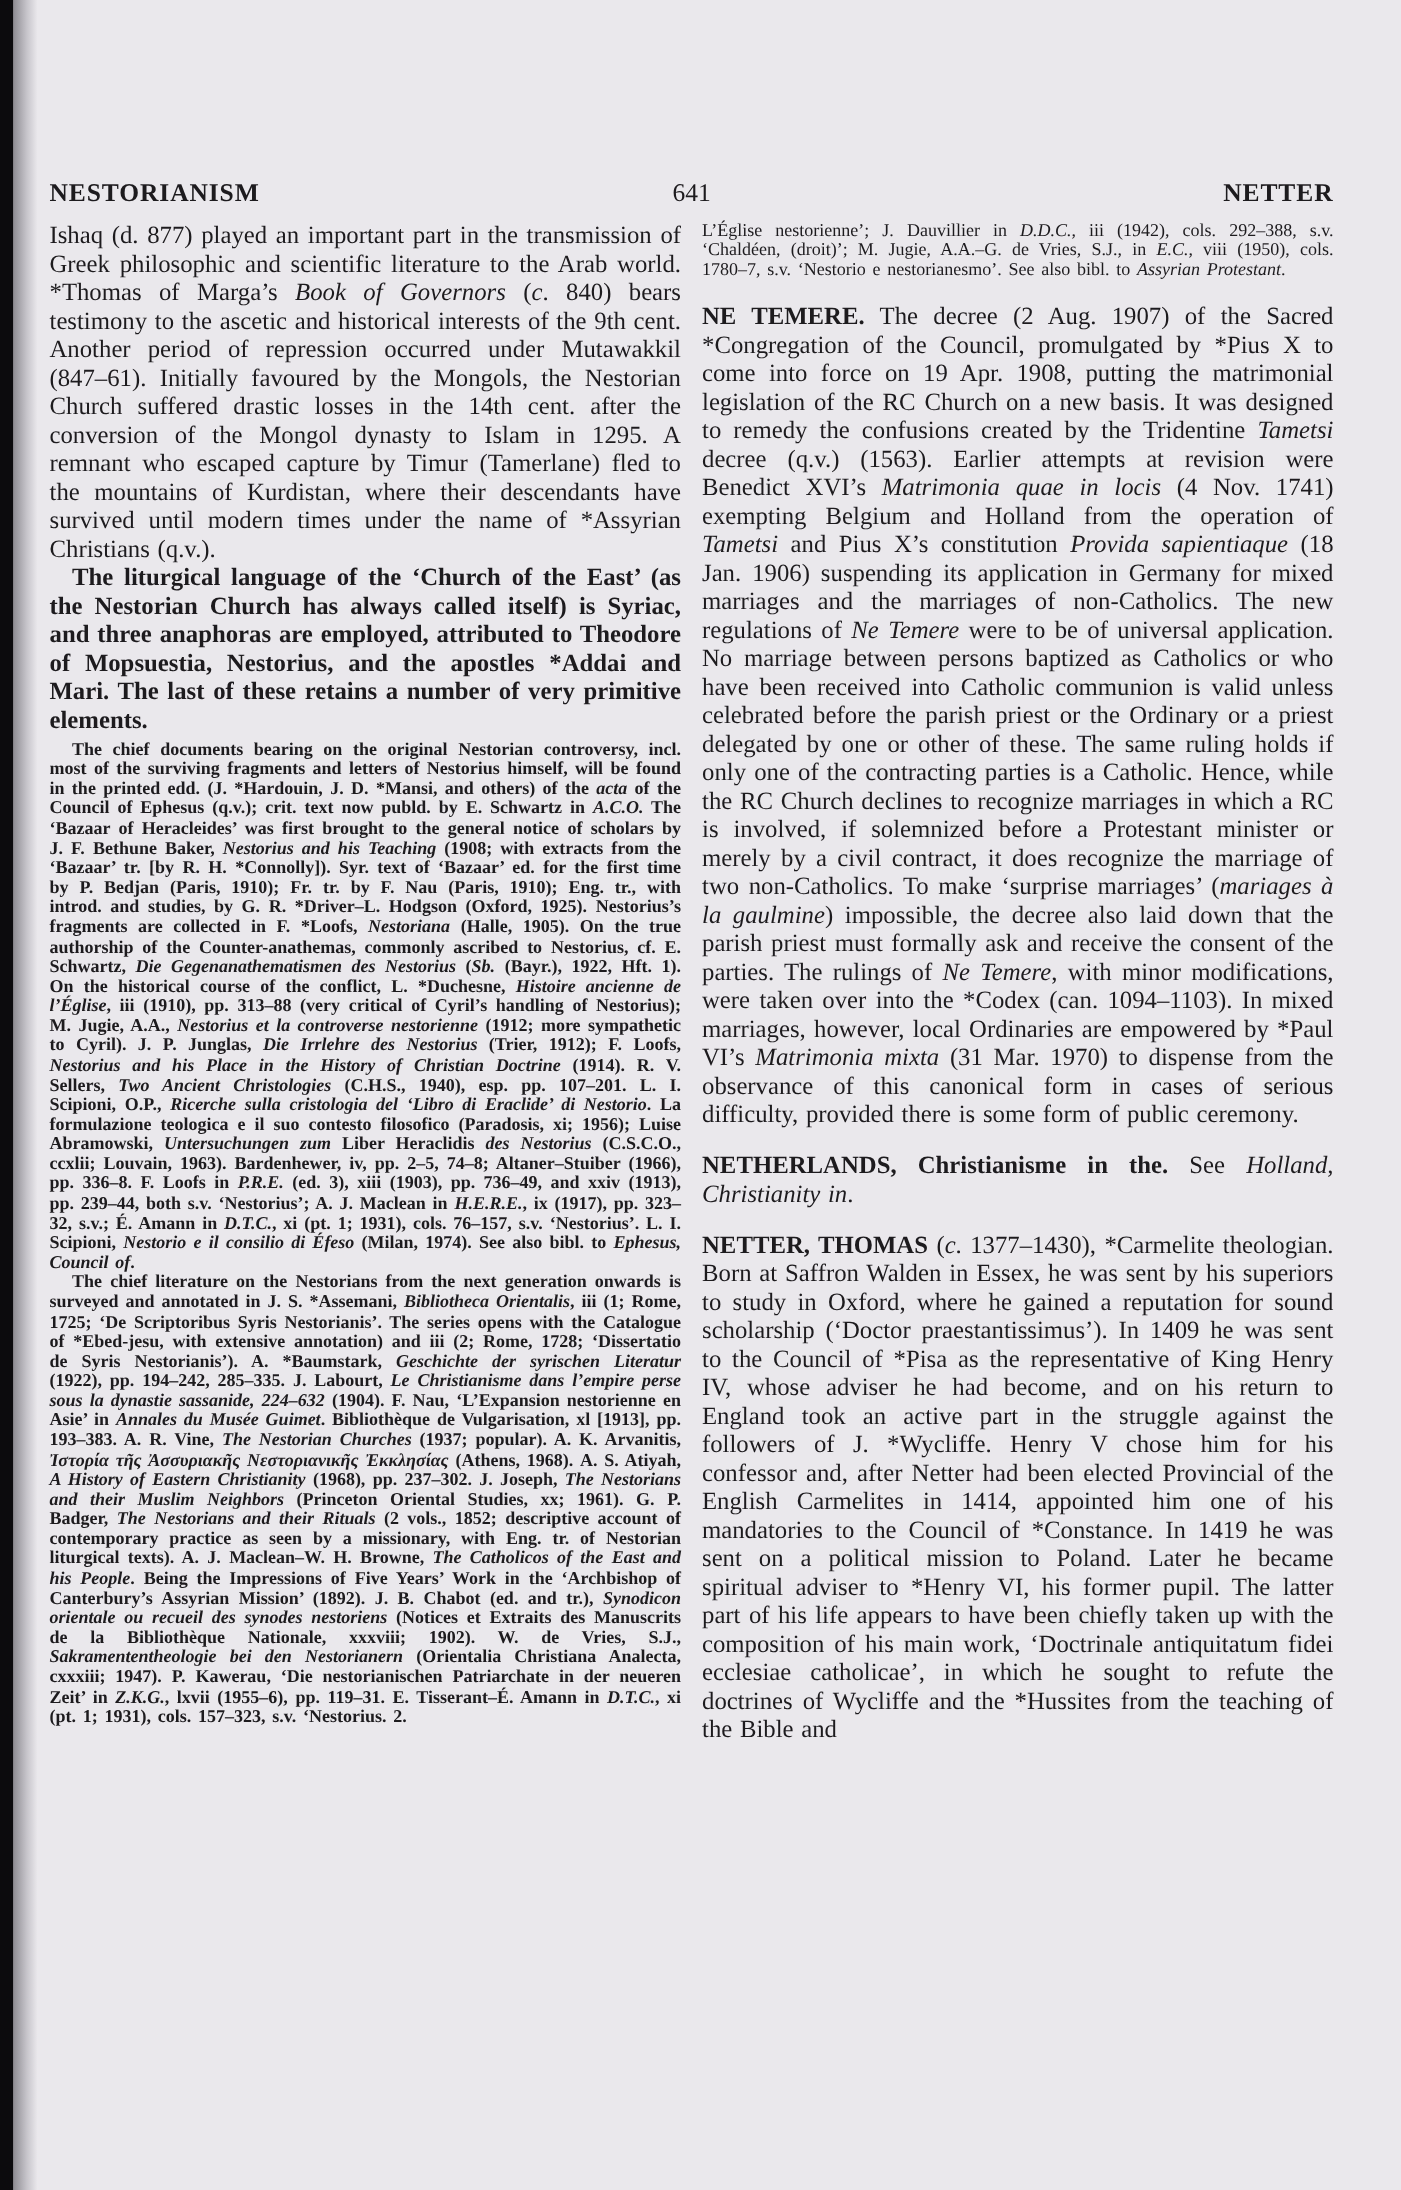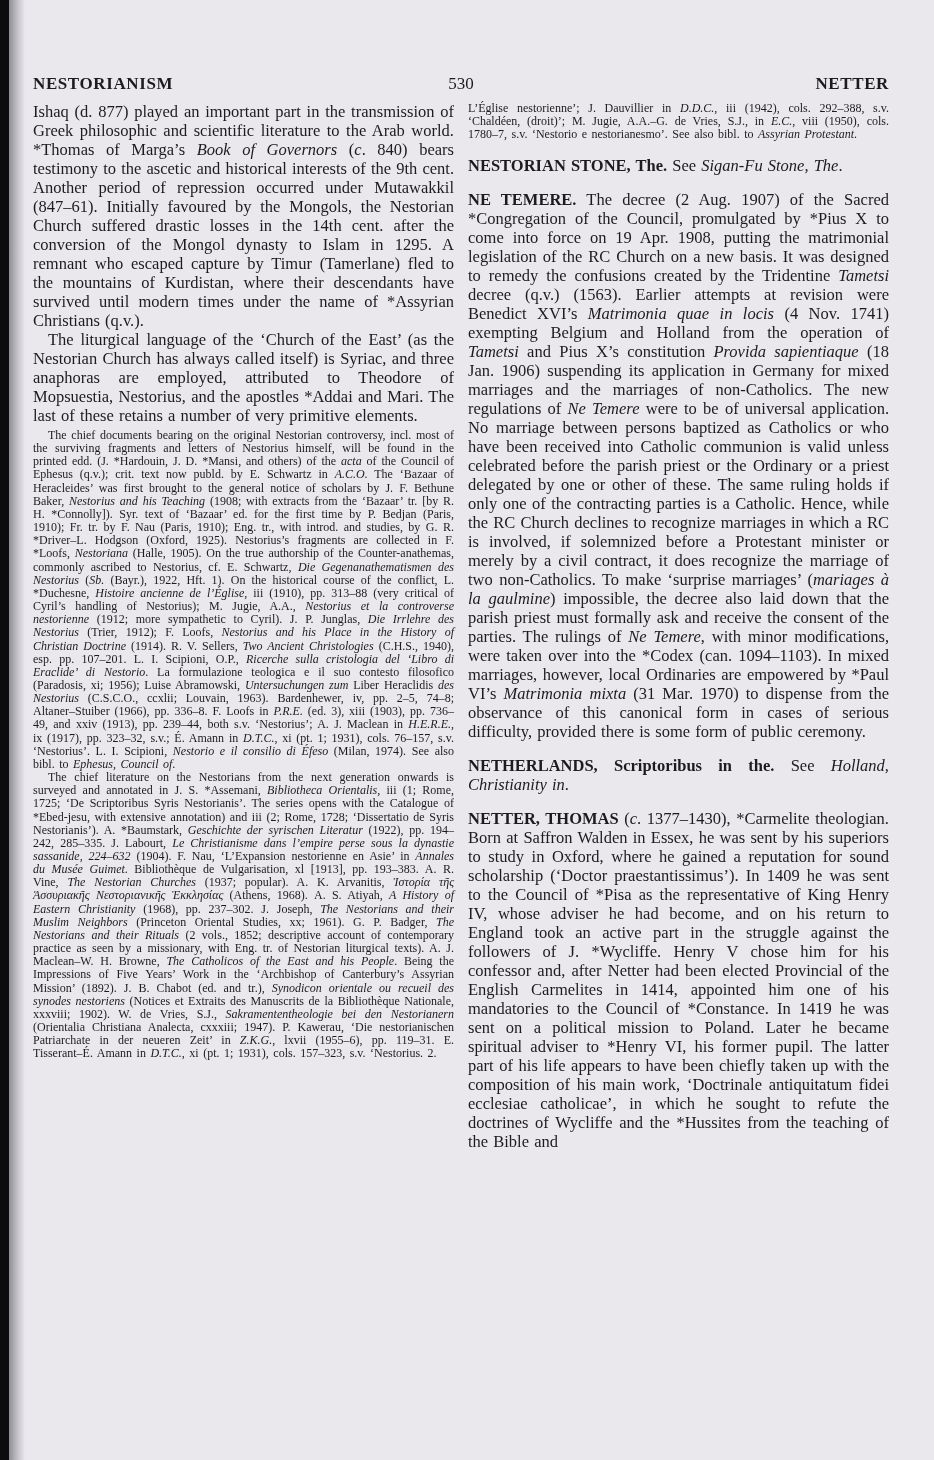--- a/index.html
+++ b/index.html
@@ -30,21 +30,21 @@
   }
   .running-head {
     display: flex;
     align-items: flex-end;
     font-size: 17px;
     line-height: 19px;
     gap: 28px;
   }
   .running-head .rh-left  { flex: 1; text-align: left;  font-weight: bold; letter-spacing: 0.6px; }
   .running-head .rh-page  { width: 60px; text-align: center; font-weight: normal; }
-  .running-head .rh-right { flex: 1; text-align: right; font-weight: bold; letter-spacing: 0.6px; }
+  .running-head .rh-right { flex: 1; text-align: right; font-weight: bold; letter-spacing: 0.6px; margin-top: 45px; }
   .cols {
     display: flex;
     gap: 14px;
     margin-top: 9px;
     justify-content: center;
   }
   .col {
     width: 421px;
     text-align: justify;
   }
@@ -52,54 +52,53 @@
   p.body {
     font-size: 16.5px;
     line-height: 19px;
     word-spacing: 1px;
   }
   p.small {
     font-size: 12px;
     line-height: 13.15px;
     word-spacing: 1.5px;
   }
-  .indent { text-indent: 15px; }
+  .indent { text-indent: 15px; font-weight: bold; }
   .gap-sm    { margin-top: 4px; }
   .gap-entry { margin-top: 15px; }
   .gap-note  { margin-top: 6px; }
   .it { font-style: italic; }
   .bd { font-weight: bold; }
 </style>
 </head>
 <body>
 
 <div class="scan-page">
   <div class="edge-black"></div>
   <div class="edge-shadow"></div>
 
   <div class="content">
 
     <div class="running-head">
       <span class="rh-left">NESTORIANISM</span>
-      <span class="rh-page">530</span>
+      <span class="rh-page">641</span>
       <span class="rh-right">NETTER</span>
     </div>
 
     <div class="cols">
 
       <div class="col">
         <p class="body"><span>Ishaq (d. 877) played an important part in the transmission of Greek philosophic and scientific literature to the Arab world. *Thomas of Marga’s </span><span class="it">Book of Governors</span><span> (</span><span class="it">c</span><span>. 840) bears testimony to the ascetic and historical interests of the 9th cent. Another period of repression occurred under Mutawakkil (847–61). Initially favoured by the Mongols, the Nestorian Church suffered drastic losses in the 14th cent. after the conversion of the Mongol dynasty to Islam in 1295. A remnant who escaped capture by Timur (Tamerlane) fled to the mountains of Kurdistan, where their descendants have survived until modern times under the name of *Assyrian Christians (q.v.).</span></p>
         <p class="body indent"><span>The liturgical language of the ‘Church of the East’ (as the Nestorian Church has always called itself) is Syriac, and three anaphoras are employed, attributed to Theodore of Mopsuestia, Nestorius, and the apostles *Addai and Mari. The last of these retains a number of very primitive elements.</span></p>
         <p class="small indent gap-sm"><span>The chief documents bearing on the original Nestorian controversy, incl. most of the surviving fragments and letters of Nestorius himself, will be found in the printed edd. (J. *Hardouin, J. D. *Mansi, and others) of the </span><span class="it">acta</span><span> of the Council of Ephesus (q.v.); crit. text now publd. by E. Schwartz in </span><span class="it">A.C.O.</span><span> The ‘Bazaar of Heracleides’ was first brought to the general notice of scholars by J. F. Bethune Baker, </span><span class="it">Nestorius and his Teaching</span><span> (1908; with extracts from the ‘Bazaar’ tr. [by R. H. *Connolly]). Syr. text of ‘Bazaar’ ed. for the first time by P. Bedjan (Paris, 1910); Fr. tr. by F. Nau (Paris, 1910); Eng. tr., with introd. and studies, by G. R. *Driver–L. Hodgson (Oxford, 1925). Nestorius’s fragments are collected in F. *Loofs, </span><span class="it">Nestoriana</span><span> (Halle, 1905). On the true authorship of the Counter-anathemas, commonly ascribed to Nestorius, cf. E. Schwartz, </span><span class="it">Die Gegenanathematismen des Nestorius</span><span> (</span><span class="it">Sb.</span><span> (Bayr.), 1922, Hft. 1). On the historical course of the conflict, L. *Duchesne, </span><span class="it">Histoire ancienne de l’Église</span><span>, iii (1910), pp. 313–88 (very critical of Cyril’s handling of Nestorius); M. Jugie, A.A., </span><span class="it">Nestorius et la controverse nestorienne</span><span> (1912; more sympathetic to Cyril). J. P. Junglas, </span><span class="it">Die Irrlehre des Nestorius</span><span> (Trier, 1912); F. Loofs, </span><span class="it">Nestorius and his Place in the History of Christian Doctrine</span><span> (1914). R. V. Sellers, </span><span class="it">Two Ancient Christologies</span><span> (C.H.S., 1940), esp. pp. 107–201. L. I. Scipioni, O.P., </span><span class="it">Ricerche sulla cristologia del ‘Libro di Eraclide’ di Nestorio</span><span>. La formulazione teologica e il suo contesto filosofico (Paradosis, xi; 1956); Luise Abramowski, </span><span class="it">Untersuchungen zum</span><span> Liber Heraclidis </span><span class="it">des Nestorius</span><span> (C.S.C.O., ccxlii; Louvain, 1963). Bardenhewer, iv, pp. 2–5, 74–8; Altaner–Stuiber (1966), pp. 336–8. F. Loofs in </span><span class="it">P.R.E.</span><span> (ed. 3), xiii (1903), pp. 736–49, and xxiv (1913), pp. 239–44, both s.v. ‘Nestorius’; A. J. Maclean in </span><span class="it">H.E.R.E.</span><span>, ix (1917), pp. 323–32, s.v.; É. Amann in </span><span class="it">D.T.C.</span><span>, xi (pt. 1; 1931), cols. 76–157, s.v. ‘Nestorius’. L. I. Scipioni, </span><span class="it">Nestorio e il consilio di Éfeso</span><span> (Milan, 1974). See also bibl. to </span><span class="it">Ephesus, Council of</span><span>.</span></p>
         <p class="small indent"><span>The chief literature on the Nestorians from the next generation onwards is surveyed and annotated in J. S. *Assemani, </span><span class="it">Bibliotheca Orientalis</span><span>, iii (1; Rome, 1725; ‘De Scriptoribus Syris Nestorianis’. The series opens with the Catalogue of *Ebed-jesu, with extensive annotation) and iii (2; Rome, 1728; ‘Dissertatio de Syris Nestorianis’). A. *Baumstark, </span><span class="it">Geschichte der syrischen Literatur</span><span> (1922), pp. 194–242, 285–335. J. Labourt, </span><span class="it">Le Christianisme dans l’empire perse sous la dynastie sassanide, 224–632</span><span> (1904). F. Nau, ‘L’Expansion nestorienne en Asie’ in </span><span class="it">Annales du Musée Guimet</span><span>. Bibliothèque de Vulgarisation, xl [1913], pp. 193–383. A. R. Vine, </span><span class="it">The Nestorian Churches</span><span> (1937; popular). A. K. Arvanitis, </span><span class="it">Ἰστορία τῆς Ἀσσυριακῆς Νεστοριανικῆς Ἐκκλησίας</span><span> (Athens, 1968). A. S. Atiyah, </span><span class="it">A History of Eastern Christianity</span><span> (1968), pp. 237–302. J. Joseph, </span><span class="it">The Nestorians and their Muslim Neighbors</span><span> (Princeton Oriental Studies, xx; 1961). G. P. Badger, </span><span class="it">The Nestorians and their Rituals</span><span> (2 vols., 1852; descriptive account of contemporary practice as seen by a missionary, with Eng. tr. of Nestorian liturgical texts). A. J. Maclean–W. H. Browne, </span><span class="it">The Catholicos of the East and his People</span><span>. Being the Impressions of Five Years’ Work in the ‘Archbishop of Canterbury’s Assyrian Mission’ (1892). J. B. Chabot (ed. and tr.), </span><span class="it">Synodicon orientale ou recueil des synodes nestoriens</span><span> (Notices et Extraits des Manuscrits de la Bibliothèque Nationale, xxxviii; 1902). W. de Vries, S.J., </span><span class="it">Sakramententheologie bei den Nestorianern</span><span> (Orientalia Christiana Analecta, cxxxiii; 1947). P. Kawerau, ‘Die nestorianischen Patriarchate in der neueren Zeit’ in </span><span class="it">Z.K.G.</span><span>, lxvii (1955–6), pp. 119–31. E. Tisserant–É. Amann in </span><span class="it">D.T.C.</span><span>, xi (pt. 1; 1931), cols. 157–323, s.v. ‘Nestorius. 2.</span></p>
       </div>
 
       <div class="col">
         <p class="small"><span>L’Église nestorienne’; J. Dauvillier in </span><span class="it">D.D.C.</span><span>, iii (1942), cols. 292–388, s.v. ‘Chaldéen, (droit)’; M. Jugie, A.A.–G. de Vries, S.J., in </span><span class="it">E.C.</span><span>, viii (1950), cols. 1780–7, s.v. ‘Nestorio e nestorianesmo’. See also bibl. to </span><span class="it">Assyrian Protestant</span><span>.</span></p>
-        <p class="body gap-entry"><span class="bd">NESTORIAN STONE, The.</span><span> See </span><span class="it">Sigan-Fu Stone, The</span><span>.</span></p>
         <p class="body gap-entry"><span class="bd">NE TEMERE.</span><span> The decree (2 Aug. 1907) of the Sacred *Congregation of the Council, promulgated by *Pius X to come into force on 19 Apr. 1908, putting the matrimonial legislation of the RC Church on a new basis. It was designed to remedy the confusions created by the Tridentine </span><span class="it">Tametsi</span><span> decree (q.v.) (1563). Earlier attempts at revision were Benedict XVI’s </span><span class="it">Matrimonia quae in locis</span><span> (4 Nov. 1741) exempting Belgium and Holland from the operation of </span><span class="it">Tametsi</span><span> and Pius X’s constitution </span><span class="it">Provida sapientiaque</span><span> (18 Jan. 1906) suspending its application in Germany for mixed marriages and the marriages of non-Catholics. The new regulations of </span><span class="it">Ne Temere</span><span> were to be of universal application. No marriage between persons baptized as Catholics or who have been received into Catholic communion is valid unless celebrated before the parish priest or the Ordinary or a priest delegated by one or other of these. The same ruling holds if only one of the contracting parties is a Catholic. Hence, while the RC Church declines to recognize marriages in which a RC is involved, if solemnized before a Protestant minister or merely by a civil contract, it does recognize the marriage of two non-Catholics. To make ‘surprise marriages’ (</span><span class="it">mariages à la gaulmine</span><span>) impossible, the decree also laid down that the parish priest must formally ask and receive the consent of the parties. The rulings of </span><span class="it">Ne Temere</span><span>, with minor modifications, were taken over into the *Codex (can. 1094–1103). In mixed marriages, however, local Ordinaries are empowered by *Paul VI’s </span><span class="it">Matrimonia mixta</span><span> (31 Mar. 1970) to dispense from the observance of this canonical form in cases of serious difficulty, provided there is some form of public ceremony.</span></p>
-        <p class="body gap-entry"><span class="bd">NETHERLANDS, Scriptoribus in the.</span><span> See </span><span class="it">Holland, Christianity in</span><span>.</span></p>
+        <p class="body gap-entry"><span class="bd">NETHERLANDS, Christianisme in the.</span><span> See </span><span class="it">Holland, Christianity in</span><span>.</span></p>
         <p class="body gap-entry"><span class="bd">NETTER, THOMAS</span><span> (</span><span class="it">c</span><span>. 1377–1430), *Carmelite theologian. Born at Saffron Walden in Essex, he was sent by his superiors to study in Oxford, where he gained a reputation for sound scholarship (‘Doctor praestantissimus’). In 1409 he was sent to the Council of *Pisa as the representative of King Henry IV, whose adviser he had become, and on his return to England took an active part in the struggle against the followers of J. *Wycliffe. Henry V chose him for his confessor and, after Netter had been elected Provincial of the English Carmelites in 1414, appointed him one of his mandatories to the Council of *Constance. In 1419 he was sent on a political mission to Poland. Later he became spiritual adviser to *Henry VI, his former pupil. The latter part of his life appears to have been chiefly taken up with the composition of his main work, ‘Doctrinale antiquitatum fidei ecclesiae catholicae’, in which he sought to refute the doctrines of Wycliffe and the *Hussites from the teaching of the Bible and</span></p>
       </div>
 
     </div>
   </div>
 </div>
 
 </body></html>

